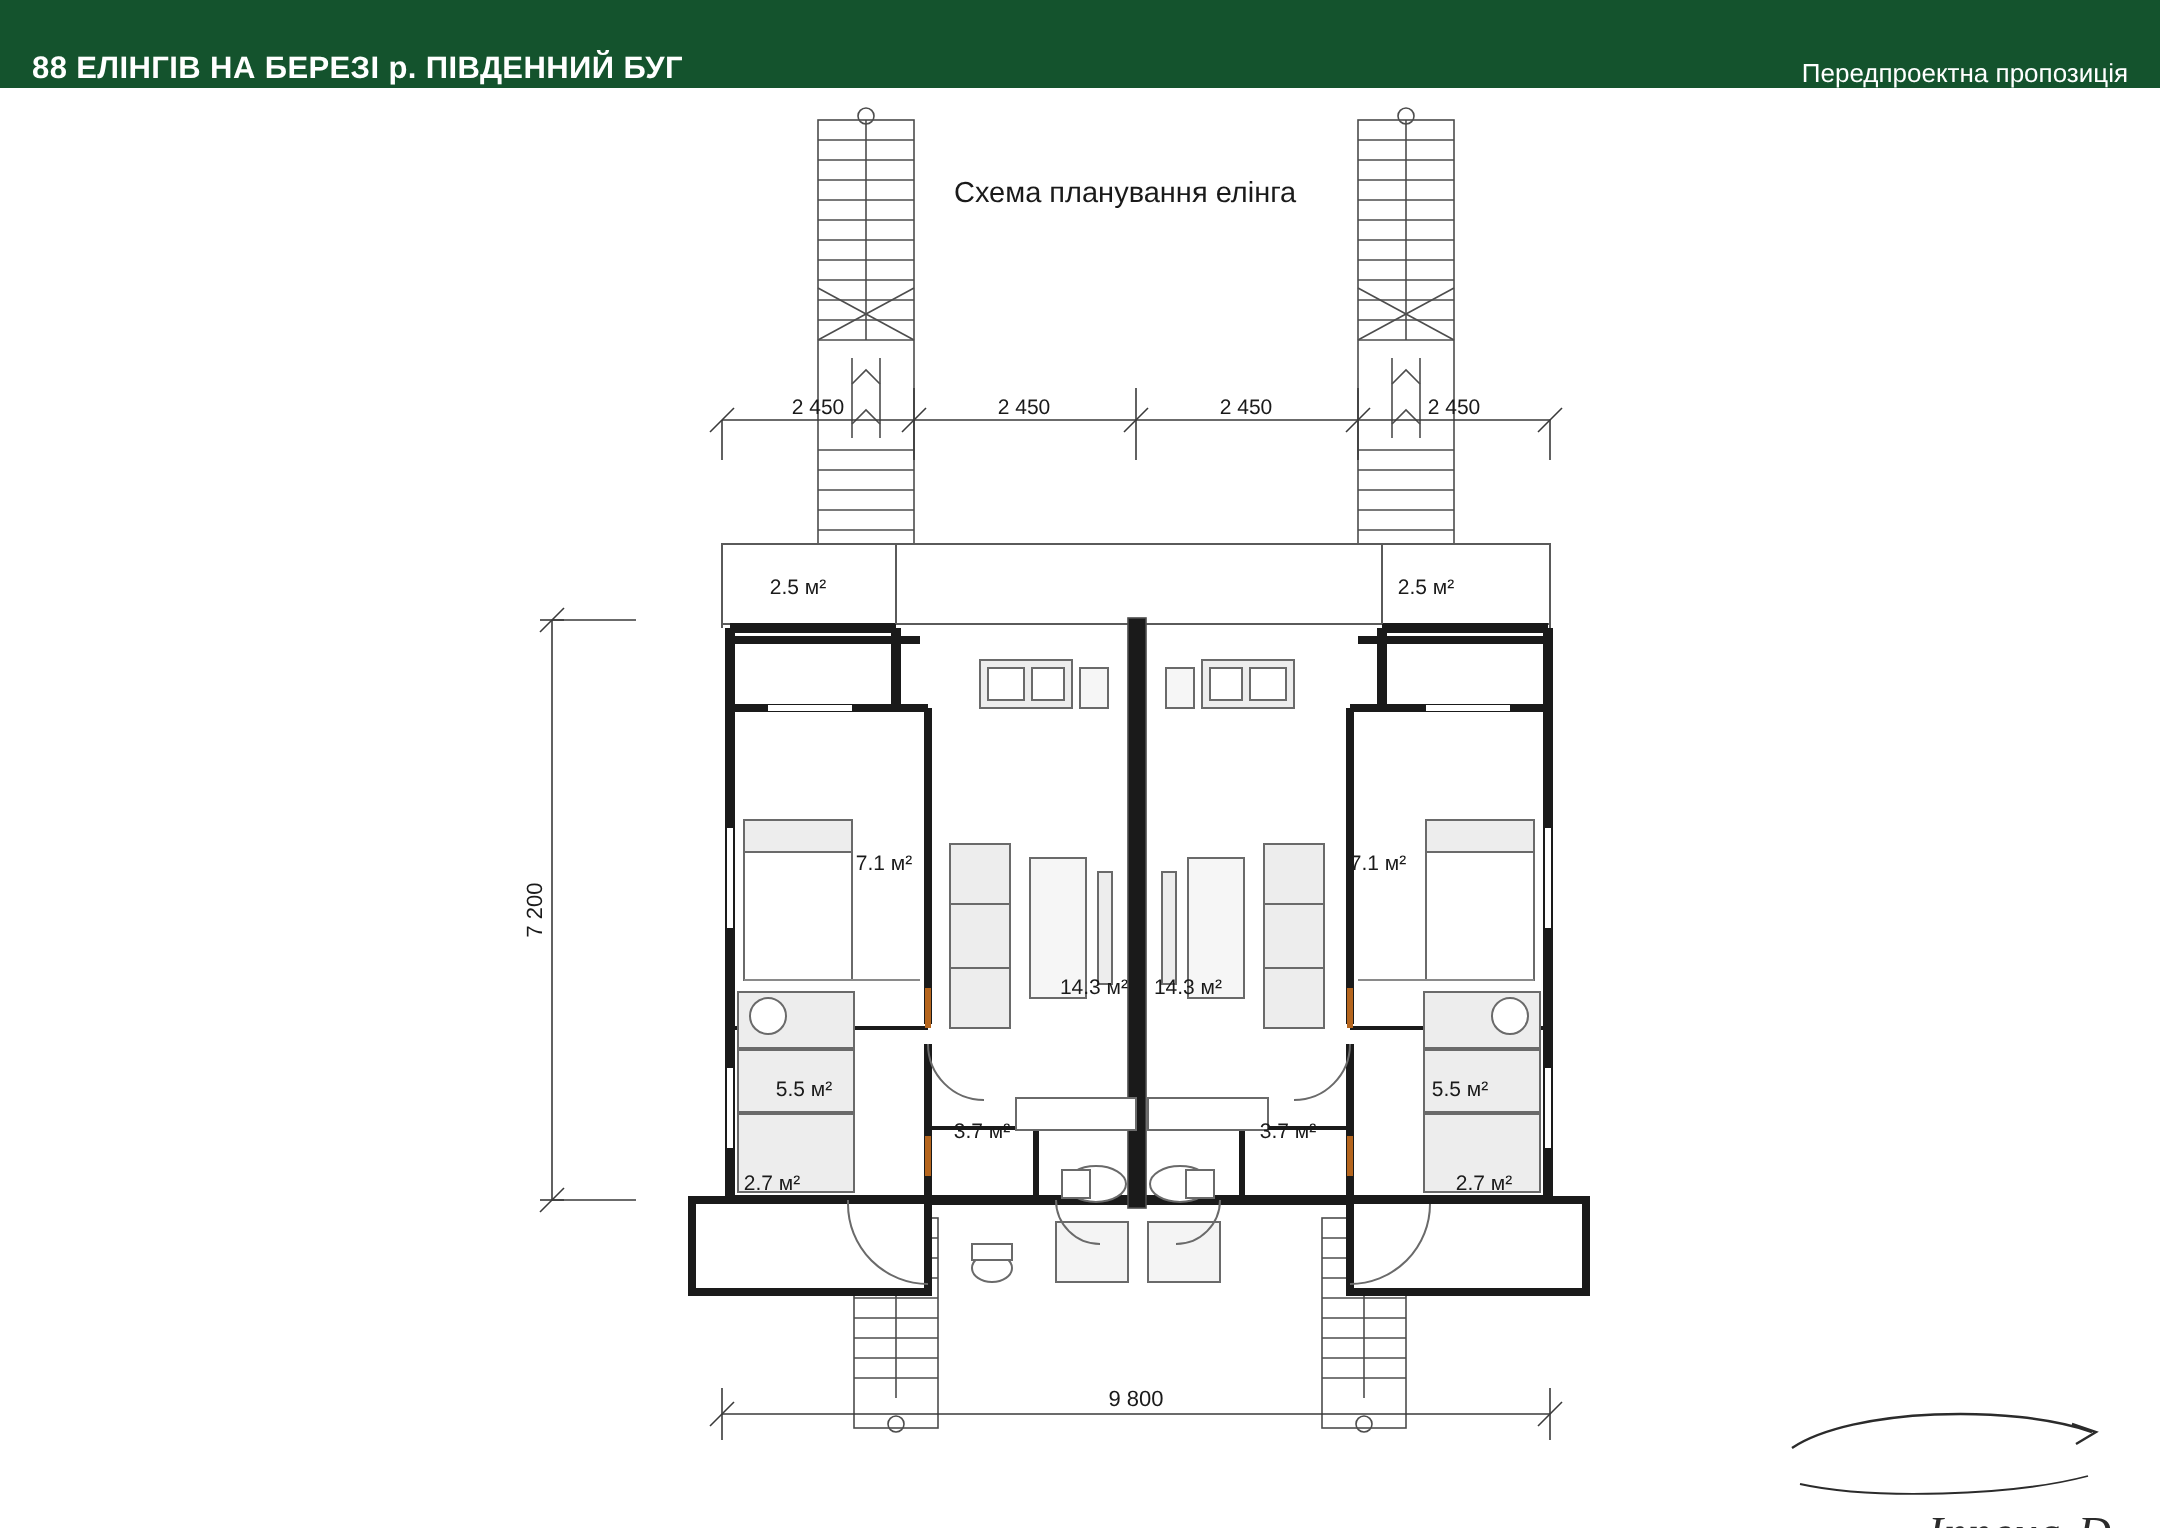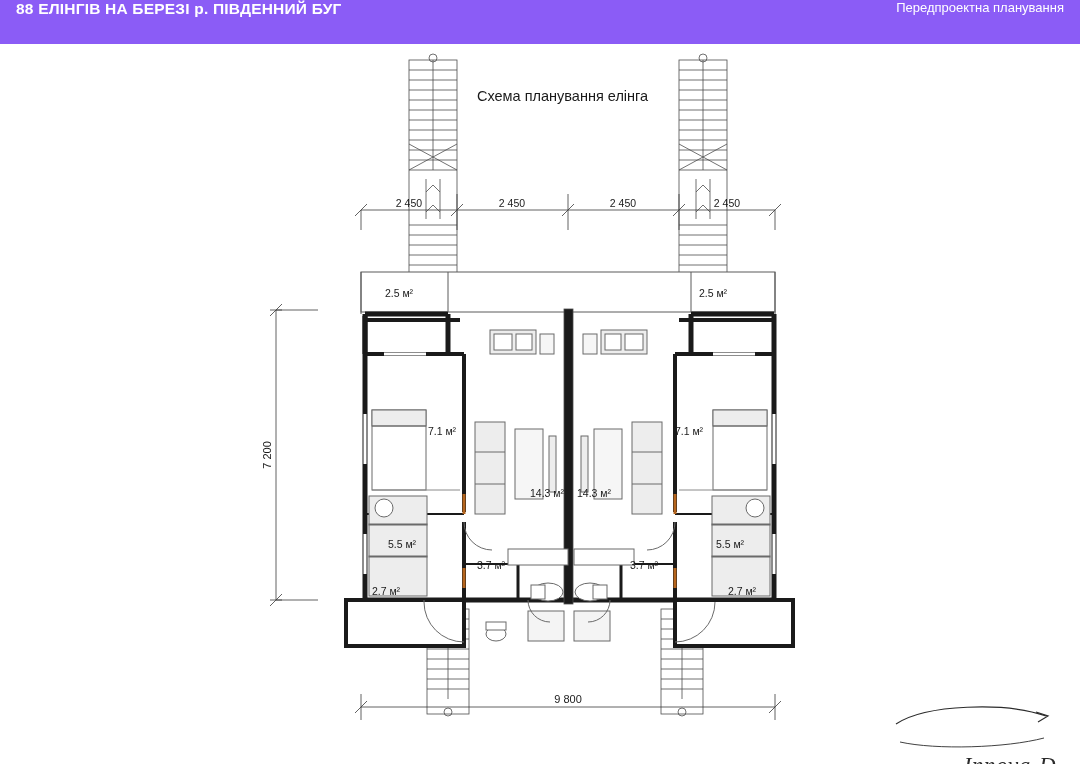--- a/index.html
+++ b/index.html
@@ -12,22 +12,22 @@
   }
   #page {
     position: relative;
     width: 1080px; height: 764px;
     background: #ffffff;
   }
   
   #header {
     position: absolute; left: 0; top: 0;
     width: 1080px; height: 44px;
-    background: #8b5cf6;
-    display: flex; align-items: flex-start;
+    background: #14532d;
+    display: flex; align-items: flex-end;
     justify-content: space-between;
     padding: 0 16px;
   }
   #header .title {
     color: #ffffff;
     font-size: 15.5px;
     font-weight: bold;
     letter-spacing: 0.2px;
     white-space: nowrap;
   }
@@ -60,21 +60,21 @@
     line-height: 1;
   }
 </style>
 </head>
 <body>
 
 <div id="page">
 
   <div id="header">
     <div class="title">88 ЕЛІНГІВ НА БЕРЕЗІ р. ПІВДЕННИЙ БУГ</div>
-    <div class="subtitle">Передпроектна планування</div>
+    <div class="subtitle">Передпроектна пропозиція</div>
   </div>
 
   <div id="canvas">
     <svg id="plan-svg" width="1080" height="720" viewBox="0 0 1080 720">
       <defs>
         <pattern id="hatch" width="6" height="6" patternTransform="rotate(45)" patternUnits="userSpaceOnUse">
           <line x1="0" y1="0" x2="0" y2="6" stroke="#9a9a9a" stroke-width="0.6"></line>
         </pattern>
       </defs>
 

